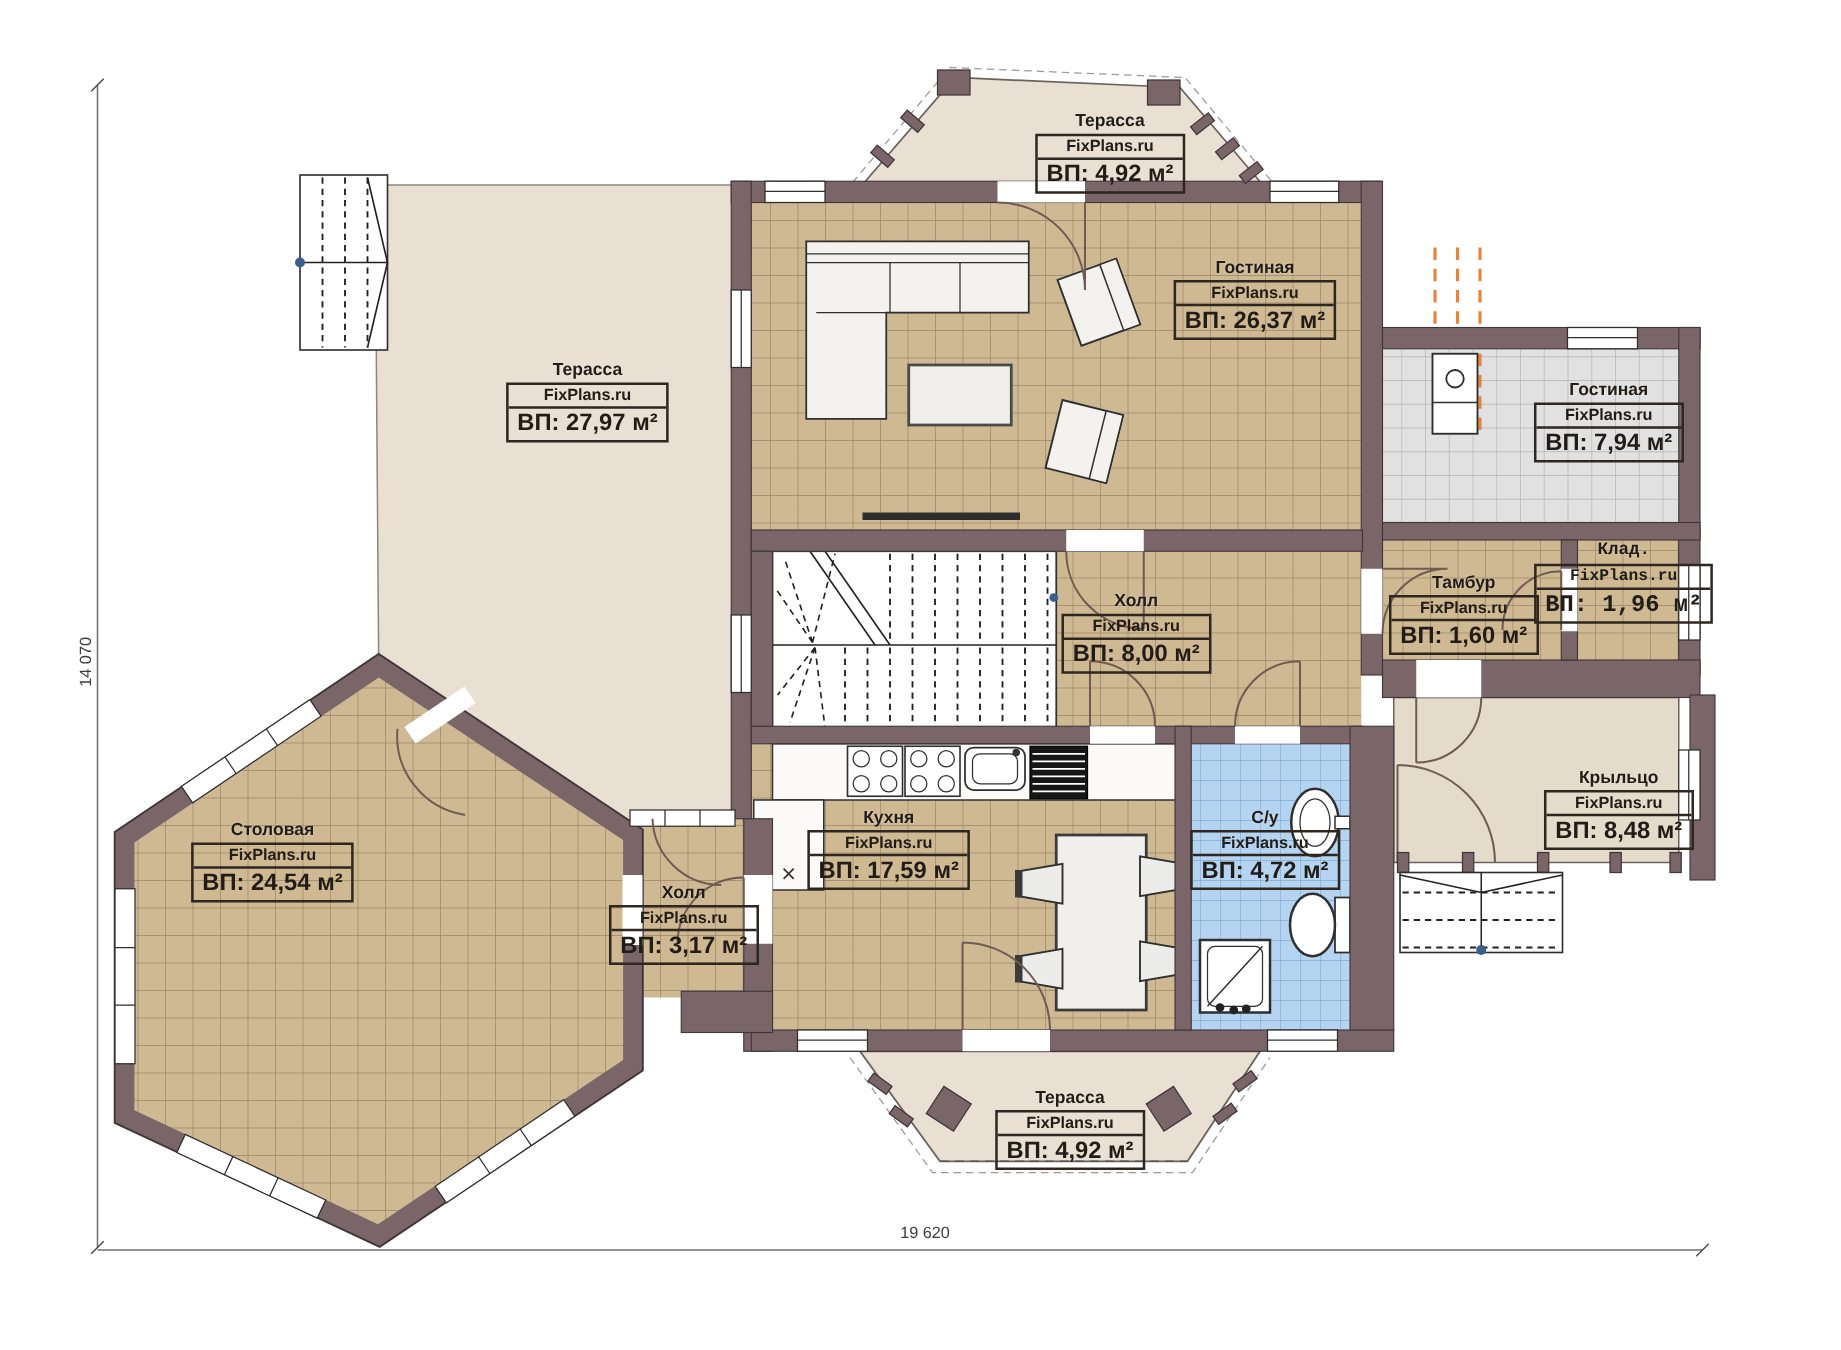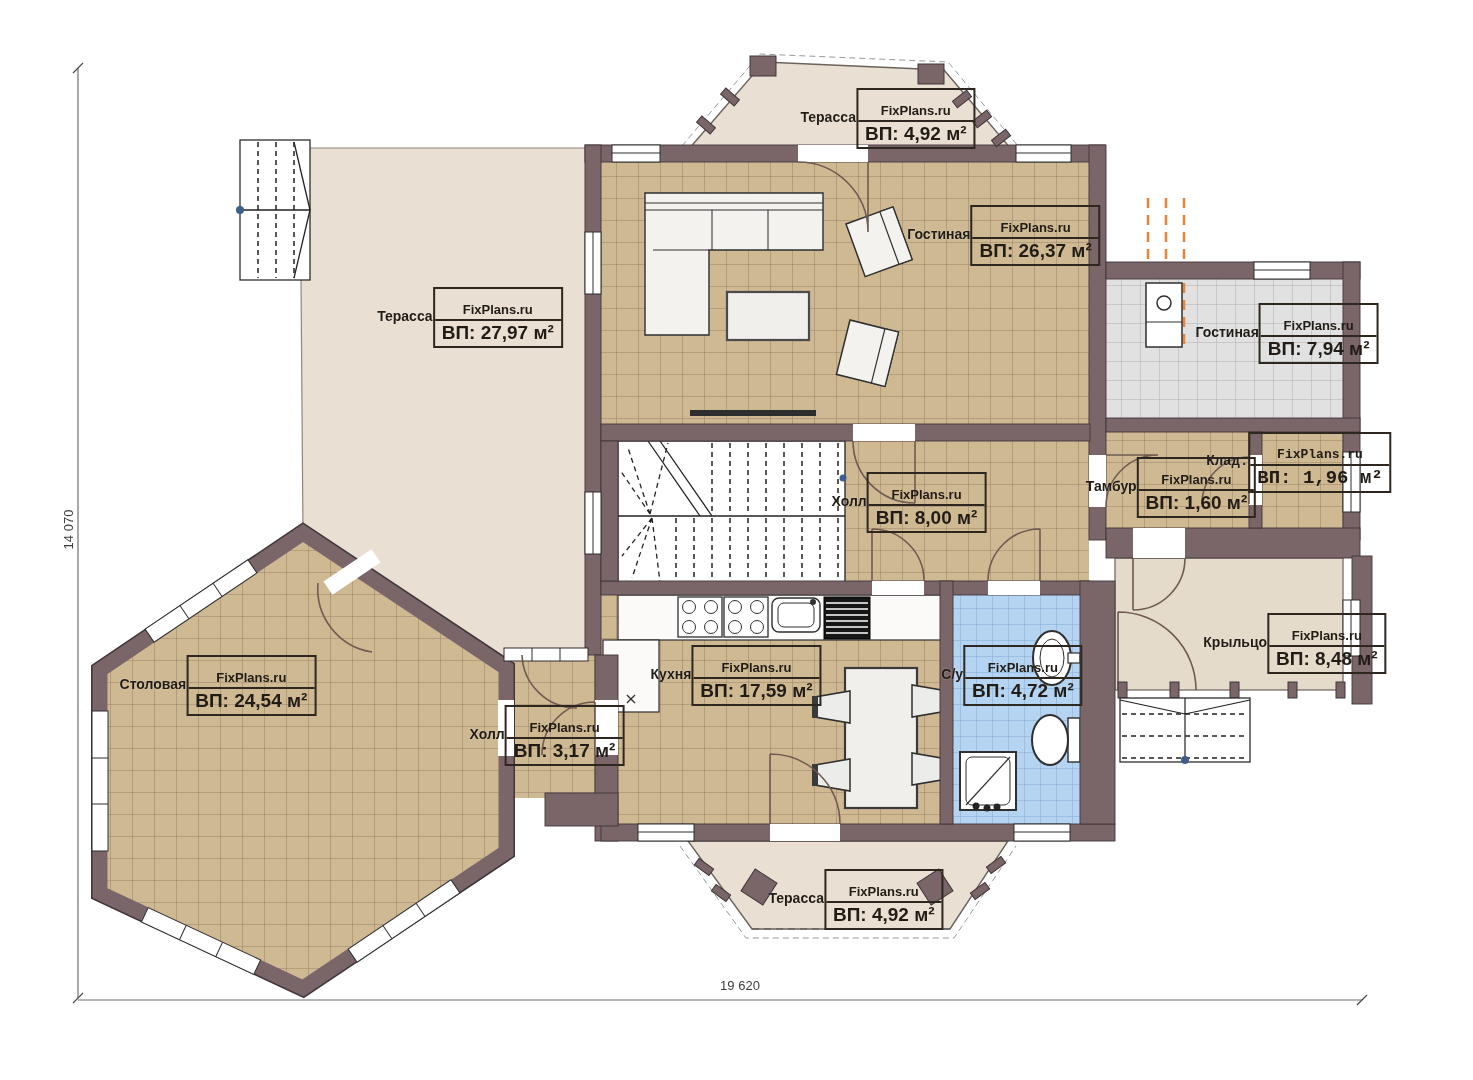--- a/index.html
+++ b/index.html
@@ -1,24 +1,24 @@
 <!DOCTYPE html>
 <html><head>
 <meta charset="utf-8">
 <style>
   html,body{margin:0;padding:0;background:#ffffff;}
   .plan{position:relative;width:1473px;height:1080px;background:#ffffff;overflow:hidden;
         font-family:"Liberation Sans",sans-serif;}
   .plan svg{position:absolute;left:0;top:0;}
-  .room-label{position:absolute;transform:translateX(-50%);display:flex;flex-direction:row;
+  .room-label{position:absolute;transform:translateX(-50%);display:flex;flex-direction:column;
         align-items:center;color:#211c16;z-index:5;}
   .room-name{font-weight:bold;font-size:14px;margin-bottom:3px;white-space:nowrap;
         text-shadow:0 0 2px rgba(255,255,255,.4);}
   .room-box{border:2px solid #2d2720;text-align:center;}
-  .room-brand{padding:13px 7px 2px;border-bottom:2px solid #2d2720;font-weight:bold;font-size:13px;white-space:nowrap;}
+  .room-brand{padding:0 7px 2px;border-bottom:2px solid #2d2720;font-weight:bold;font-size:13px;white-space:nowrap;}
   .room-area{padding:1px 7px 2px;font-weight:bold;font-size:19px;white-space:nowrap;}
   .dim{position:absolute;font-size:13px;color:#3d3d3d;z-index:4;}
   .dim-v{transform:rotate(-90deg);transform-origin:center center;width:60px;text-align:center;}
   .dim-h{width:80px;text-align:center;}
 </style>
 </head>
 <body>
 
 <div class="plan">
 
@@ -348,21 +348,21 @@
 </div>
 
 <div class="room-label" style="left:909px;top:472px;">
   <div class="room-name">Холл</div>
   <div class="room-box">
     <div class="room-brand">FixPlans.ru</div>
     <div class="room-area">ВП: 8,00 м²</div>
   </div>
 </div>
 
-<div class="room-label" style="left:736px;top:645px;">
+<div class="room-label" style="left:711px;top:645px;">
   <div class="room-name">Кухня</div>
   <div class="room-box">
     <div class="room-brand">FixPlans.ru</div>
     <div class="room-area">ВП: 17,59 м²</div>
   </div>
 </div>
 
 <div class="room-label" style="left:1012px;top:645px;">
   <div class="room-name">С/у</div>
   <div class="room-box">

